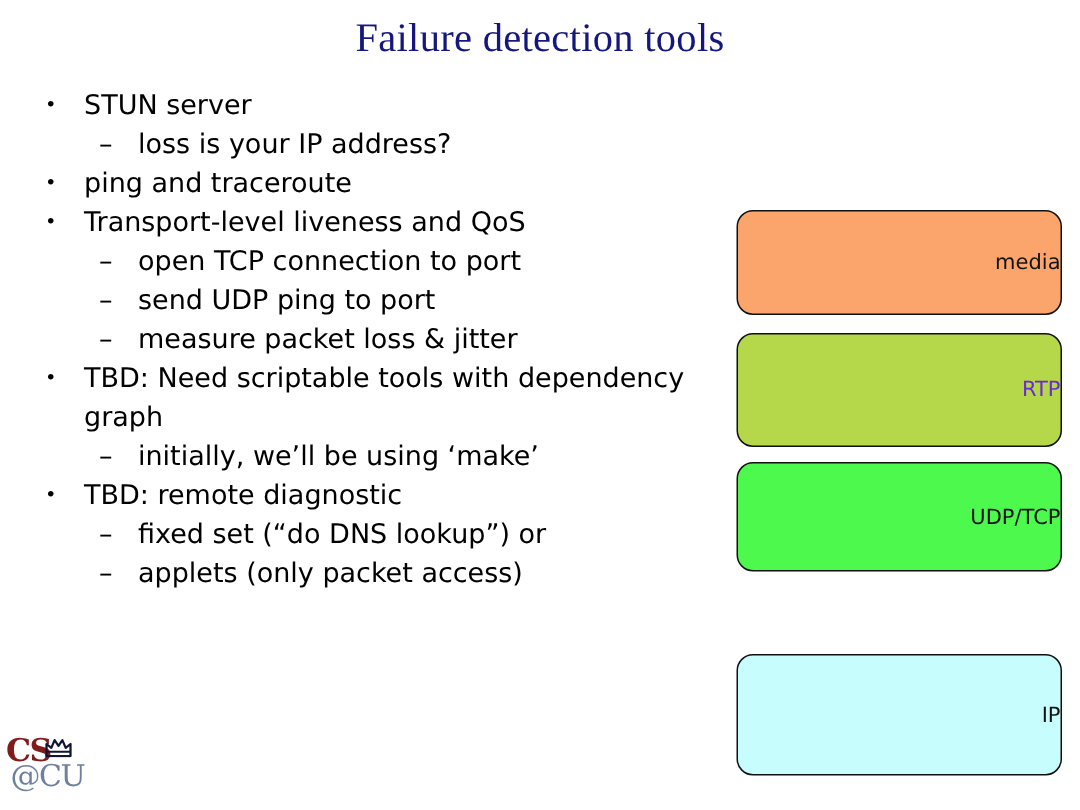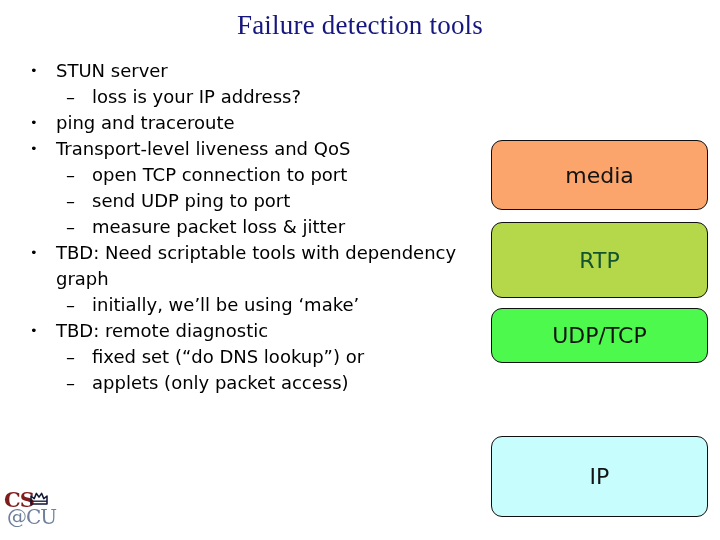--- a/index.html
+++ b/index.html
@@ -76,22 +76,22 @@
   }
   .stack-box {
     position: absolute;
     left: 0;
     width: 217px;
     box-sizing: border-box;
     border: 1.3px solid #101010;
     border-radius: 11px;
     display: flex;
     align-items: center;
-    justify-content: center;
-    font-size: 22px;
+    justify-content: flex-end;
+    font-size: 14px;
     color: #131313;
     font-family: "DejaVu Sans", sans-serif;
   }
 
   
   .logo {
     position: absolute;
     left: 4px;
     top: 489px;
     width: 64px;
@@ -178,24 +178,24 @@
     <div class="bullet lvl2">
       <span class="marker">–</span>
       <span class="btext">applets (only packet access)</span>
     </div>
   </div>
 
 <div class="stack">
     <div class="stack-box" style="top: 0px; height: 70px; background: rgb(251, 164, 107); border-color: rgb(16, 16, 16); color: rgb(19, 19, 19);">
       <span>media</span>
     </div>
-    <div class="stack-box" style="top: 82px; height: 76px; background: rgb(181, 216, 74); border-color: rgb(16, 16, 16); color: #14532d;">
+    <div class="stack-box" style="top: 82px; height: 76px; background: rgb(181, 216, 74); border-color: rgb(16, 16, 16); color: #6d28d9;">
       <span>RTP</span>
     </div>
-    <div class="stack-box" style="top: 168px; height: 55px; background: rgb(77, 249, 77); border-color: rgb(16, 16, 16); color: rgb(19, 19, 19);">
+    <div class="stack-box" style="top: 168px; height: 73px; background: rgb(77, 249, 77); border-color: rgb(16, 16, 16); color: rgb(19, 19, 19);">
       <span>UDP/TCP</span>
     </div>
     <div class="stack-box" style="top: 252px; height: 81px; background: rgb(199, 253, 253); border-color: rgb(16, 16, 16); color: rgb(19, 19, 19); margin-top: 44px;">
       <span>IP</span>
     </div>
   </div>
 
 <div class="logo">
   <span class="logo-row1">CS</span>
   <span class="crown">

